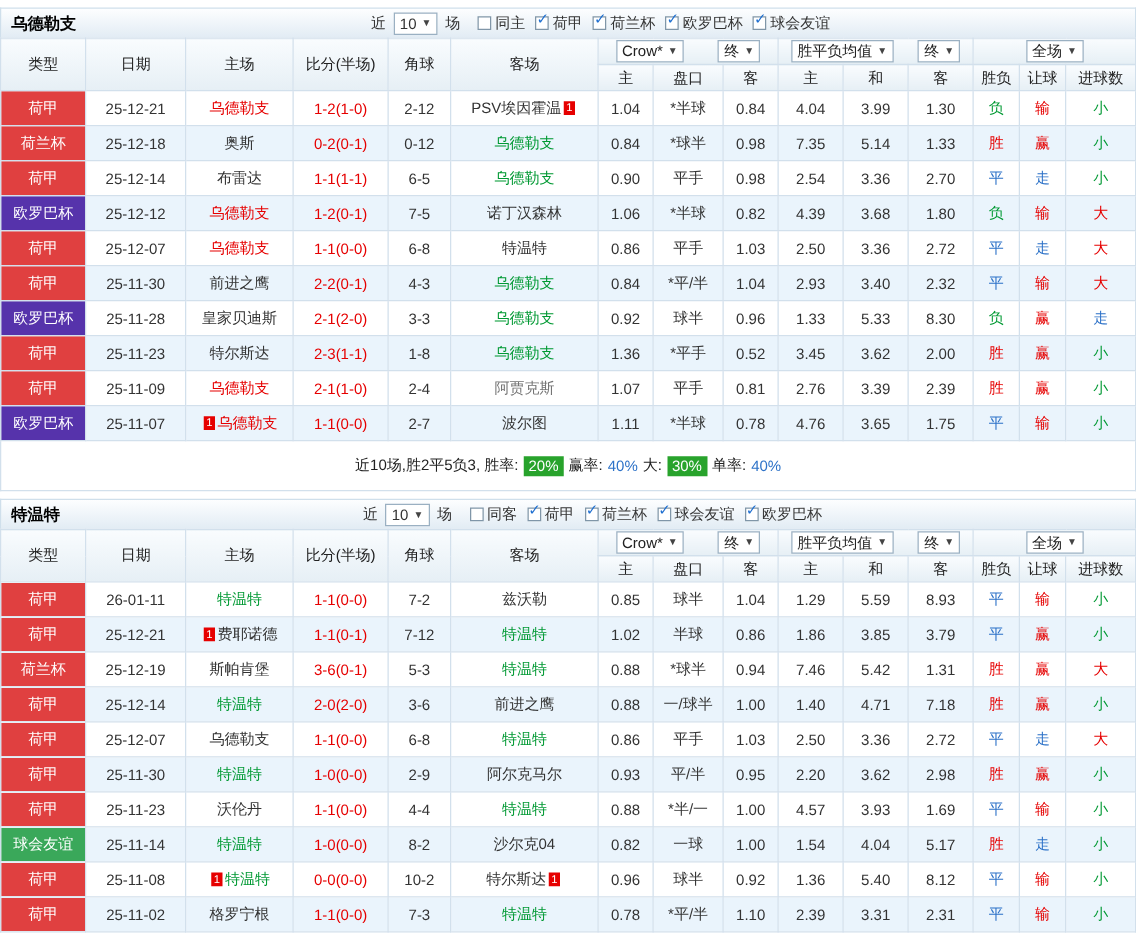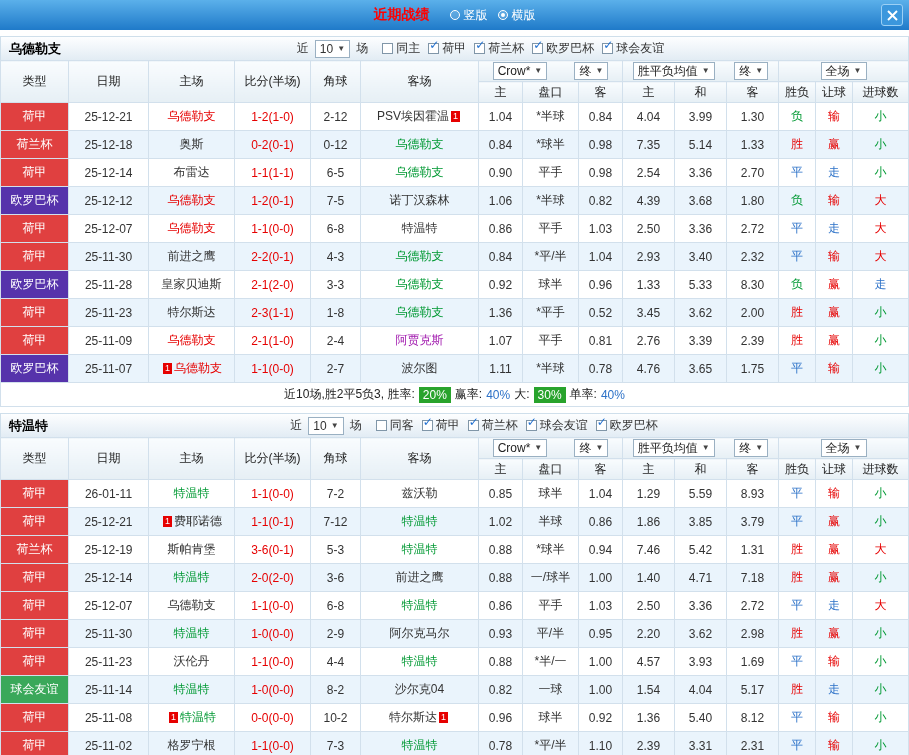--- a/index.html
+++ b/index.html
@@ -36,51 +36,32 @@
   thead th{background:linear-gradient(#f9fcfe,#e6eff5);font-weight:normal;height:21px;color:#222}
   thead th.hsel{padding:0}
   .hsel-wrap{display:flex;align-items:center;justify-content:space-around}
   tbody td{height:28px;background:#fff}
   tr.alt td{background:#eaf4fc}
   td.league{color:#fff}
   td.score{color:#e60000}
   .badge{display:inline-block;background:#e60000;color:#fff;font-size:9px;line-height:11px;
     padding:0 2px;margin:0 2px;vertical-align:1px}
 
-  .summary{height:24px;display:flex;align-items:center;justify-content:center;
+  .summary{height:40px;display:flex;align-items:center;justify-content:center;
     border:1px solid #d2e0ec;border-top:none}
   .summary span{margin:0 2px}
   .seg-plain{color:#222}
   .seg-box{background:#28a32c;color:#fff;padding:1px 4px}
   .seg-blue{color:#2d72c8}
 </style>
 </head>
 <body>
 
 <div class="window">
 
-  <div class="titlebar">
-    <span class="title">近期战绩</span>
-    <span class="radio-opt">
-      <span class="radio"></span>
-      <span>竖版</span>
-    </span>
-    <span class="radio-opt">
-      <span class="radio">
-          <span class="dot"></span>
-        </span>
-      <span>横版</span>
-    </span>
-    <span class="close-btn">
-      <svg width="11" height="11" viewBox="0 0 11 11">
-        <line x1="1" y1="1" x2="10" y2="10" stroke="#fff" stroke-width="2"></line>
-        <line x1="10" y1="1" x2="1" y2="10" stroke="#fff" stroke-width="2"></line>
-      </svg>
-    </span>
-  </div>
 
   <div class="section">
     <div class="section-header">
       <span class="team-name">乌德勒支</span>
       <div class="controls">
         <span>近</span>
         <span class="select">
           <span>10</span>
             <span class="arrow">▼</span>
         </span>
@@ -324,21 +305,21 @@
             <td style="color: rgb(230, 0, 0);">胜</td>
             <td style="color: rgb(230, 0, 0);">赢</td>
             <td style="color: rgb(0, 153, 51);">小</td>
           </tr>
           <tr>
             <td class="league" style="background: rgb(224, 64, 64);">荷甲</td>
             <td>25-11-09</td>
             <td><span style="color: rgb(230, 0, 0);">乌德勒支</span></td>
             <td class="score">2-1(1-0)</td>
             <td>2-4</td>
-            <td><span style="color: #a21caf;">阿贾克斯</span></td>
+            <td><span style="color: #737373;">阿贾克斯</span></td>
             <td>1.07</td>
             <td>平手</td>
             <td>0.81</td>
             <td>2.76</td>
             <td>3.39</td>
             <td>2.39</td>
             <td style="color: rgb(230, 0, 0);">胜</td>
             <td style="color: rgb(230, 0, 0);">赢</td>
             <td style="color: rgb(0, 153, 51);">小</td>
           </tr>

